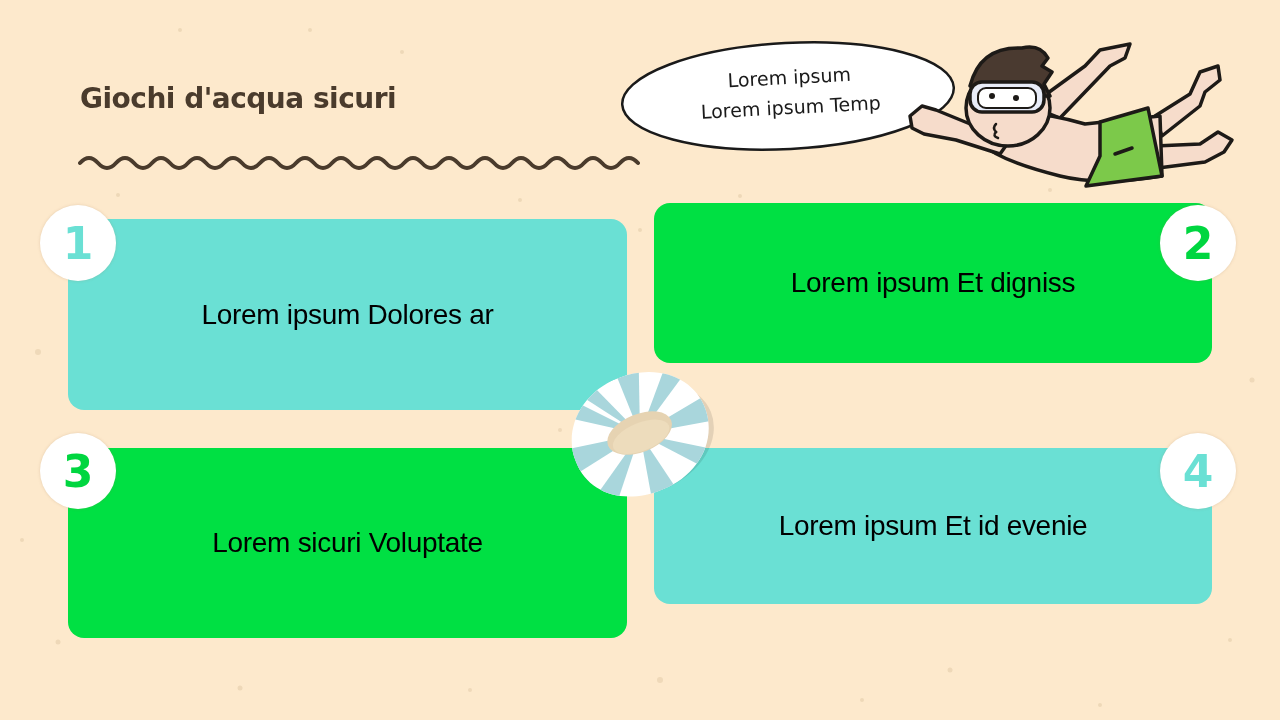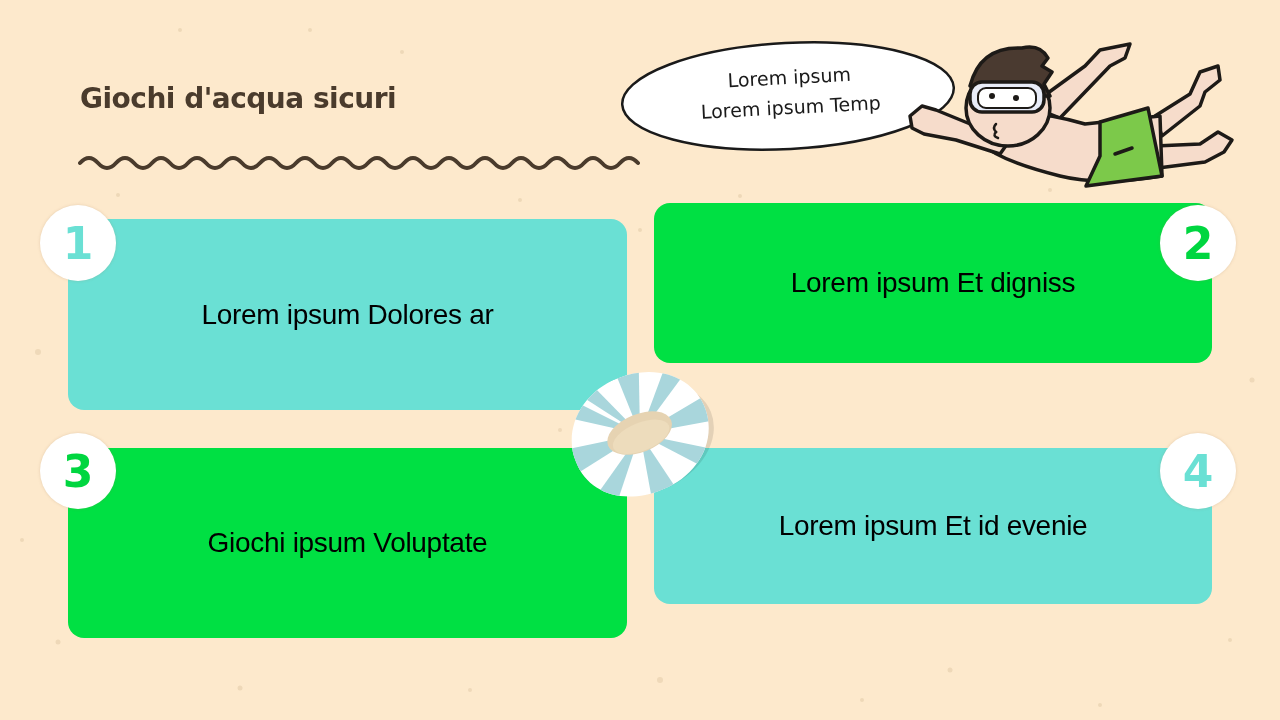--- a/index.html
+++ b/index.html
@@ -117,21 +117,21 @@
   <path d="M96,88 q-4,4 0,8 q-4,4 2,6" fill="none" stroke="#1d1a17" stroke-width="2.5" stroke-linecap="round"></path>
 </svg>
 
 <div class="card c1" style="background:#6ae0d4;">
   <span class="label">Lorem ipsum Dolores ar</span>
 </div>
 <div class="card c2" style="background:#00e043;">
   <span class="label">Lorem ipsum Et digniss</span>
 </div>
 <div class="card c3" style="background:#00e043;">
-  <span class="label">Giochi ipsum Voluptate</span>
+  <span class="label">Lorem sicuri Voluptate</span>
 </div>
 <div class="card c4" style="background:#6ae0d4;">
   <span class="label">Lorem ipsum Et id evenie</span>
 </div>
 
 <div class="badge b1" style="color:#6ae0d4;">
   <span>1</span>
 </div>
 <div class="badge b2" style="color:#00d640;">
   <span>2</span>

